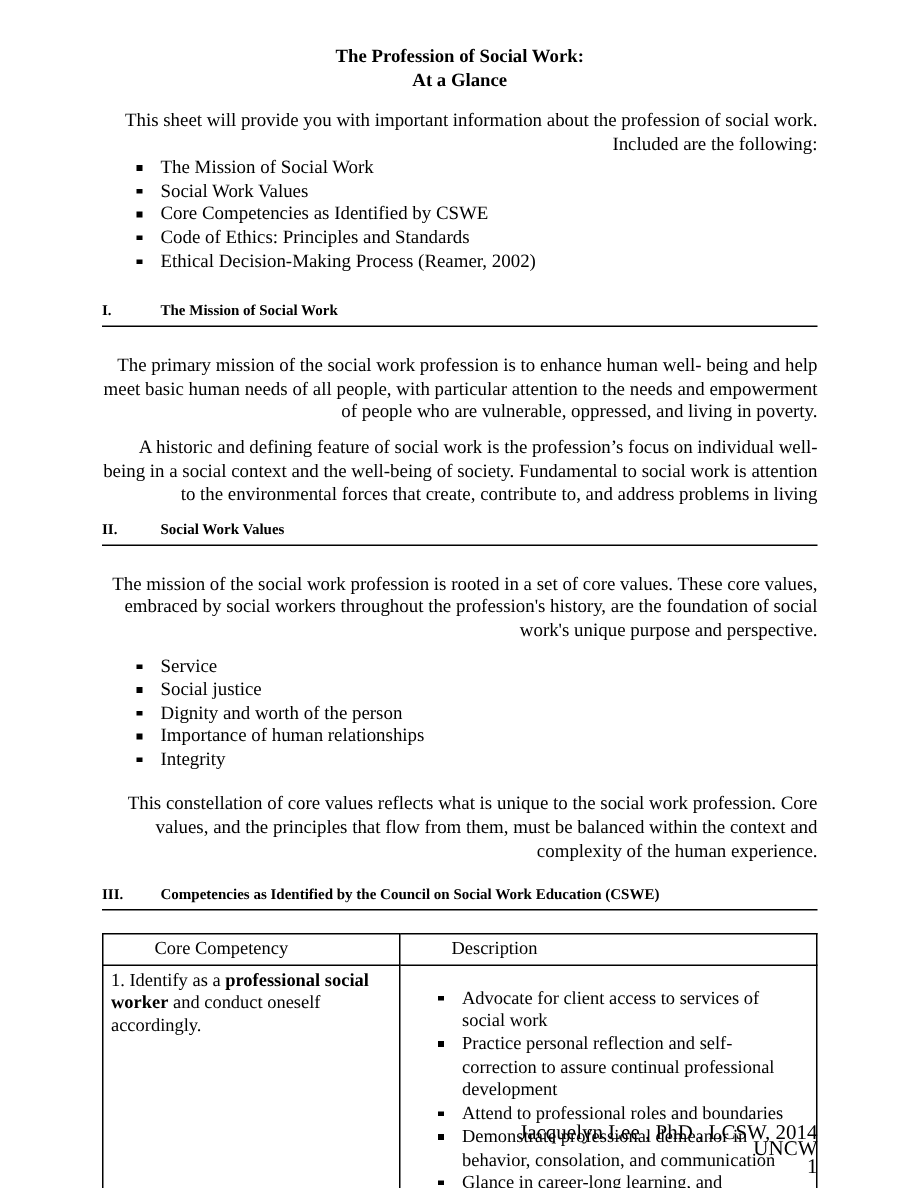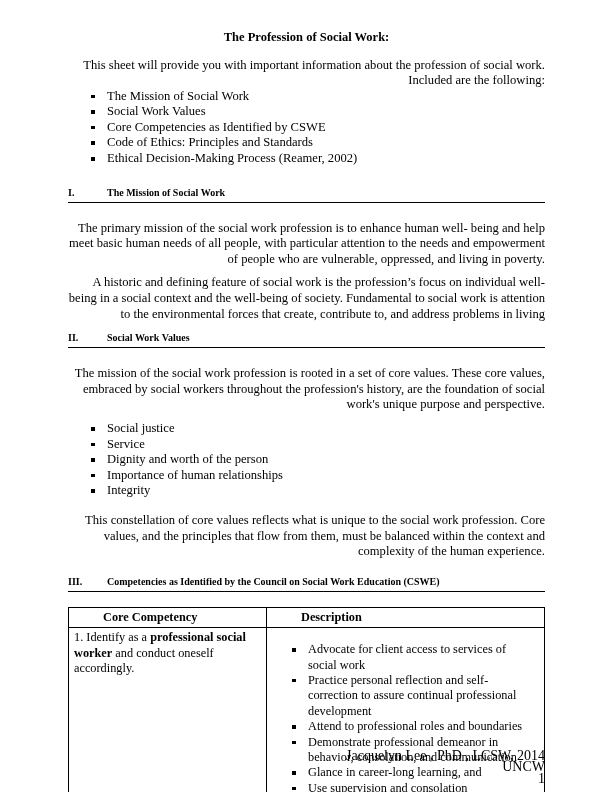--- a/index.html
+++ b/index.html
@@ -82,21 +82,21 @@
   }
   table.comp-table td, table.comp-table th {
     border: 1.1px solid #000;
     vertical-align: top;
     padding: 2px 4px 2px 5px;
     font-size: 12.3px;
     line-height: 15.4px;
     text-align: left;
   }
   table.comp-table th {
-    font-weight: bold;
+    font-weight: normal;
     padding-left: 34px;
   }
   .col-a { width: 159px; }
   .cell-desc ul {
     list-style: none;
     margin: 12px;
     padding: 0;
   }
   .cell-desc li {
     position: relative;
@@ -126,20 +126,21 @@
   }
   b { font-weight: bold; }
 </style>
 </head>
 <body>
 
 <div class="page">
 
   <div class="title-block">
     <div>The Profession of Social Work:</div>
+    <div>At a Glance</div>
   </div>
 
   <p class="body-text">This sheet will provide you with important information about the profession of social work. Included are the following:</p>
 
   <ul class="sq-list">
     <li>The Mission of Social Work</li>
     <li>Social Work Values</li>
     <li>Core Competencies as Identified by CSWE</li>
     <li>Code of Ethics: Principles and Standards</li>
     <li>Ethical Decision-Making Process (Reamer, 2002)</li>
@@ -161,22 +162,22 @@
 
   <div class="section-head"><span class="sec-num">II.</span><span>Social Work Values</span></div>
 
   <div class="gap-lg"></div>
 
   <p class="body-text">The mission of the social work profession is rooted in a set of core values. These core values, embraced by social workers throughout the profession's history, are the foundation of social work's unique purpose and perspective.</p>
 
   <div class="gap-sm"></div>
 
   <ul class="sq-list">
+    <li>Service</li>
     <li>Social justice</li>
-    <li>Service</li>
     <li>Dignity and worth of the person</li>
     <li>Importance of human relationships</li>
     <li>Integrity</li>
   </ul>
 
   <div class="gap-md"></div>
 
   <p class="body-text">This constellation of core values reflects what is unique to the social work profession. Core values, and the principles that flow from them, must be balanced within the context and complexity of the human experience.</p>
 
   <div class="gap-md"></div>

